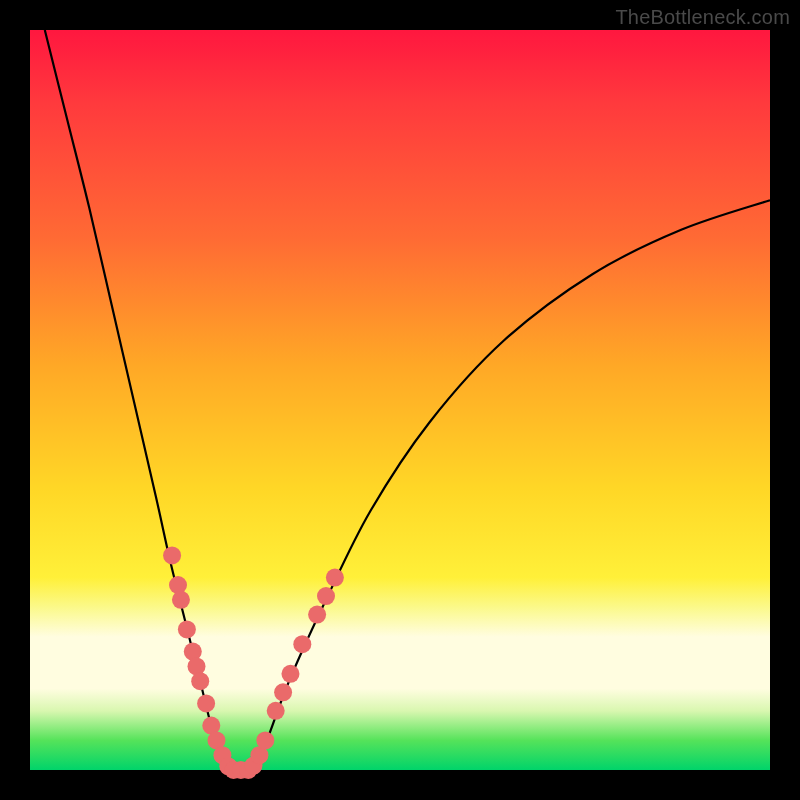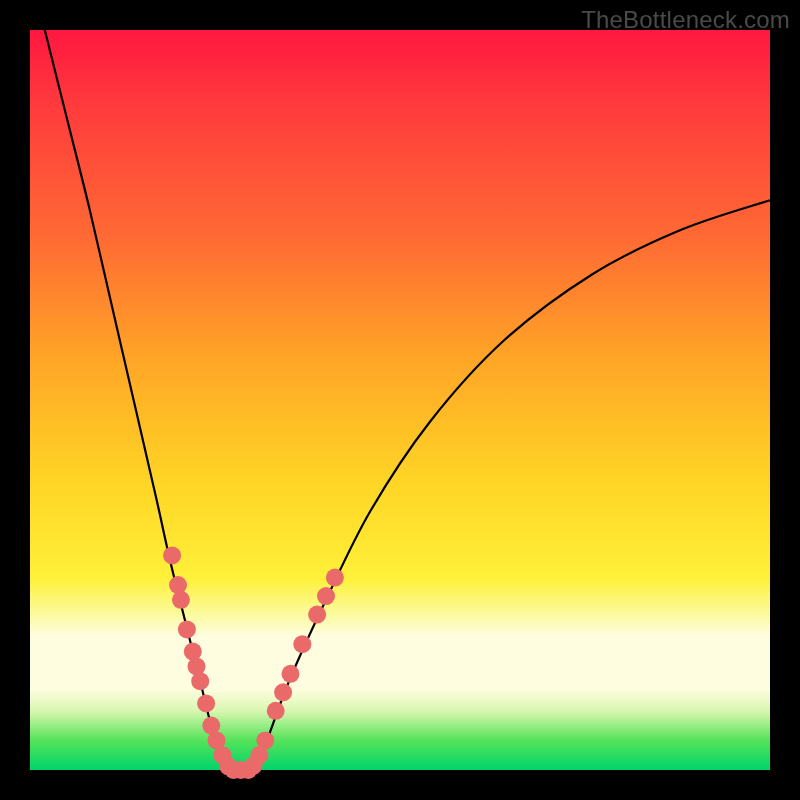--- a/index.html
+++ b/index.html
@@ -38,21 +38,21 @@
       #d9f7b0 92%,
       #55e35a 96%,
       #00d46a 100%
     );
   }
   .watermark {
     position: absolute;
     top: 6px;
     right: 10px;
     color: #4a4a4a;
-    font-size: 24px;
+    font-size: 20px;
     letter-spacing: 0.2px;
     user-select: none;
   }
   svg.curves {
     position: absolute;
     left: 0;
     top: 0;
     width: 740px;
     height: 740px;
     overflow: visible;

